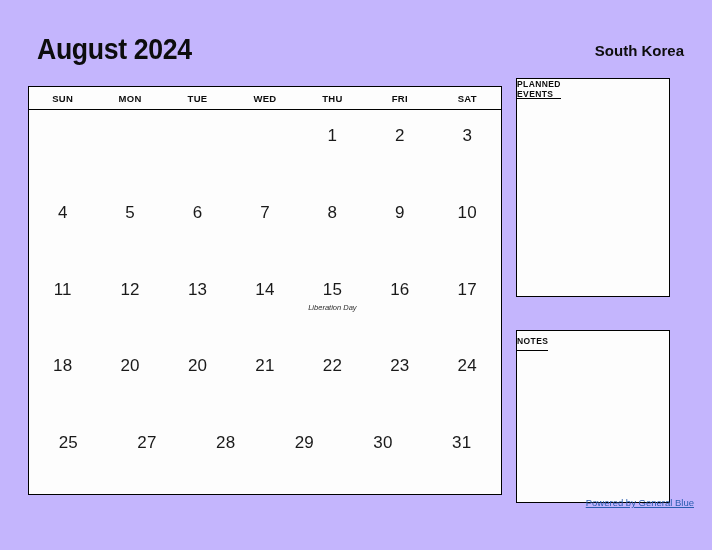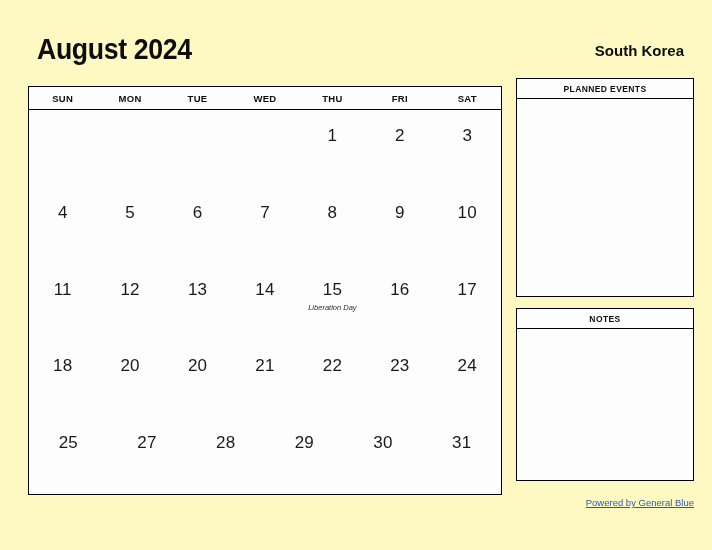--- a/index.html
+++ b/index.html
@@ -10,21 +10,21 @@
     background: #fefefe;
     font-family: "Liberation Sans", sans-serif;
     color: #111111;
     overflow: hidden;
   }
 
   #page {
     position: relative;
     width: 712px;
     height: 550px;
-    background: #fef9c3;
+    background: #c4b5fd;
   }
 
   
   #page-title {
     position: absolute;
     left: 37px;
     top: 32px;
     font-size: 29px;
     font-weight: bold;
     letter-spacing: -0.4px;
@@ -119,29 +119,28 @@
     white-space: nowrap;
     font-style: italic;
   }
 
   .day-cell.empty .day-number { visibility: hidden; }
 
   
   .side-panel {
     position: absolute;
     left: 516px;
-    width: 178px;
+    width: 154px;
     border: 1.5px solid #000000;
     background: #fdfdfd;
     display: flex;
-    flex-direction: column;
   }
 
   #panel-planned-events { top: 78px; height: 219px; }
-  #panel-notes { top: 308px; height: 173px; }
+  #panel-notes { top: 330px; height: 173px; }
 
   .panel-header {
     height: 20px;
     flex: 0 0 20px;
     border-bottom: 1.5px solid #000000;
     display: flex;
     align-items: center;
     justify-content: center;
     font-size: 8.5px;
     font-weight: bold;

